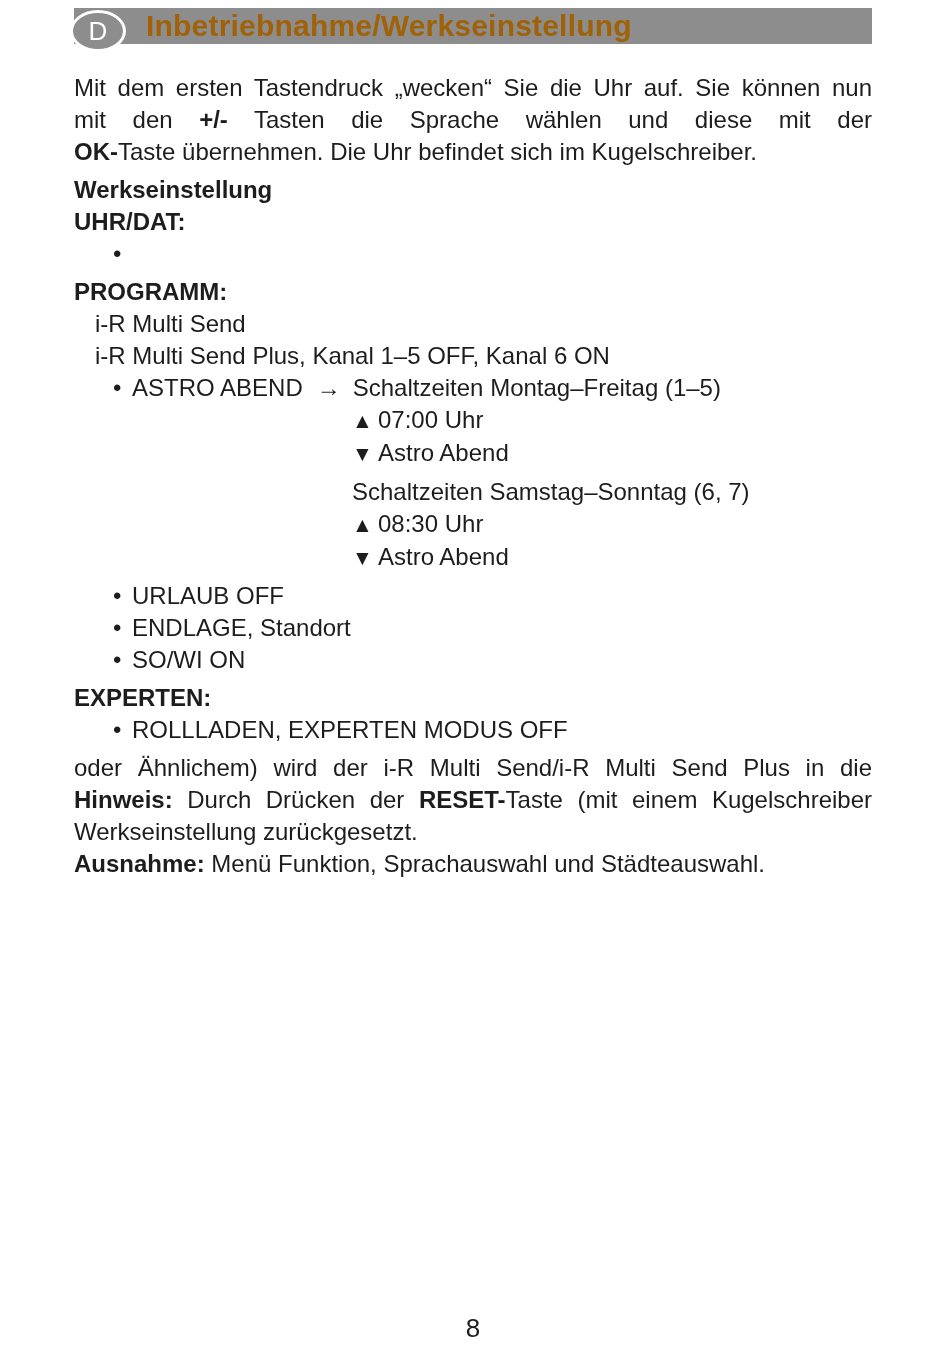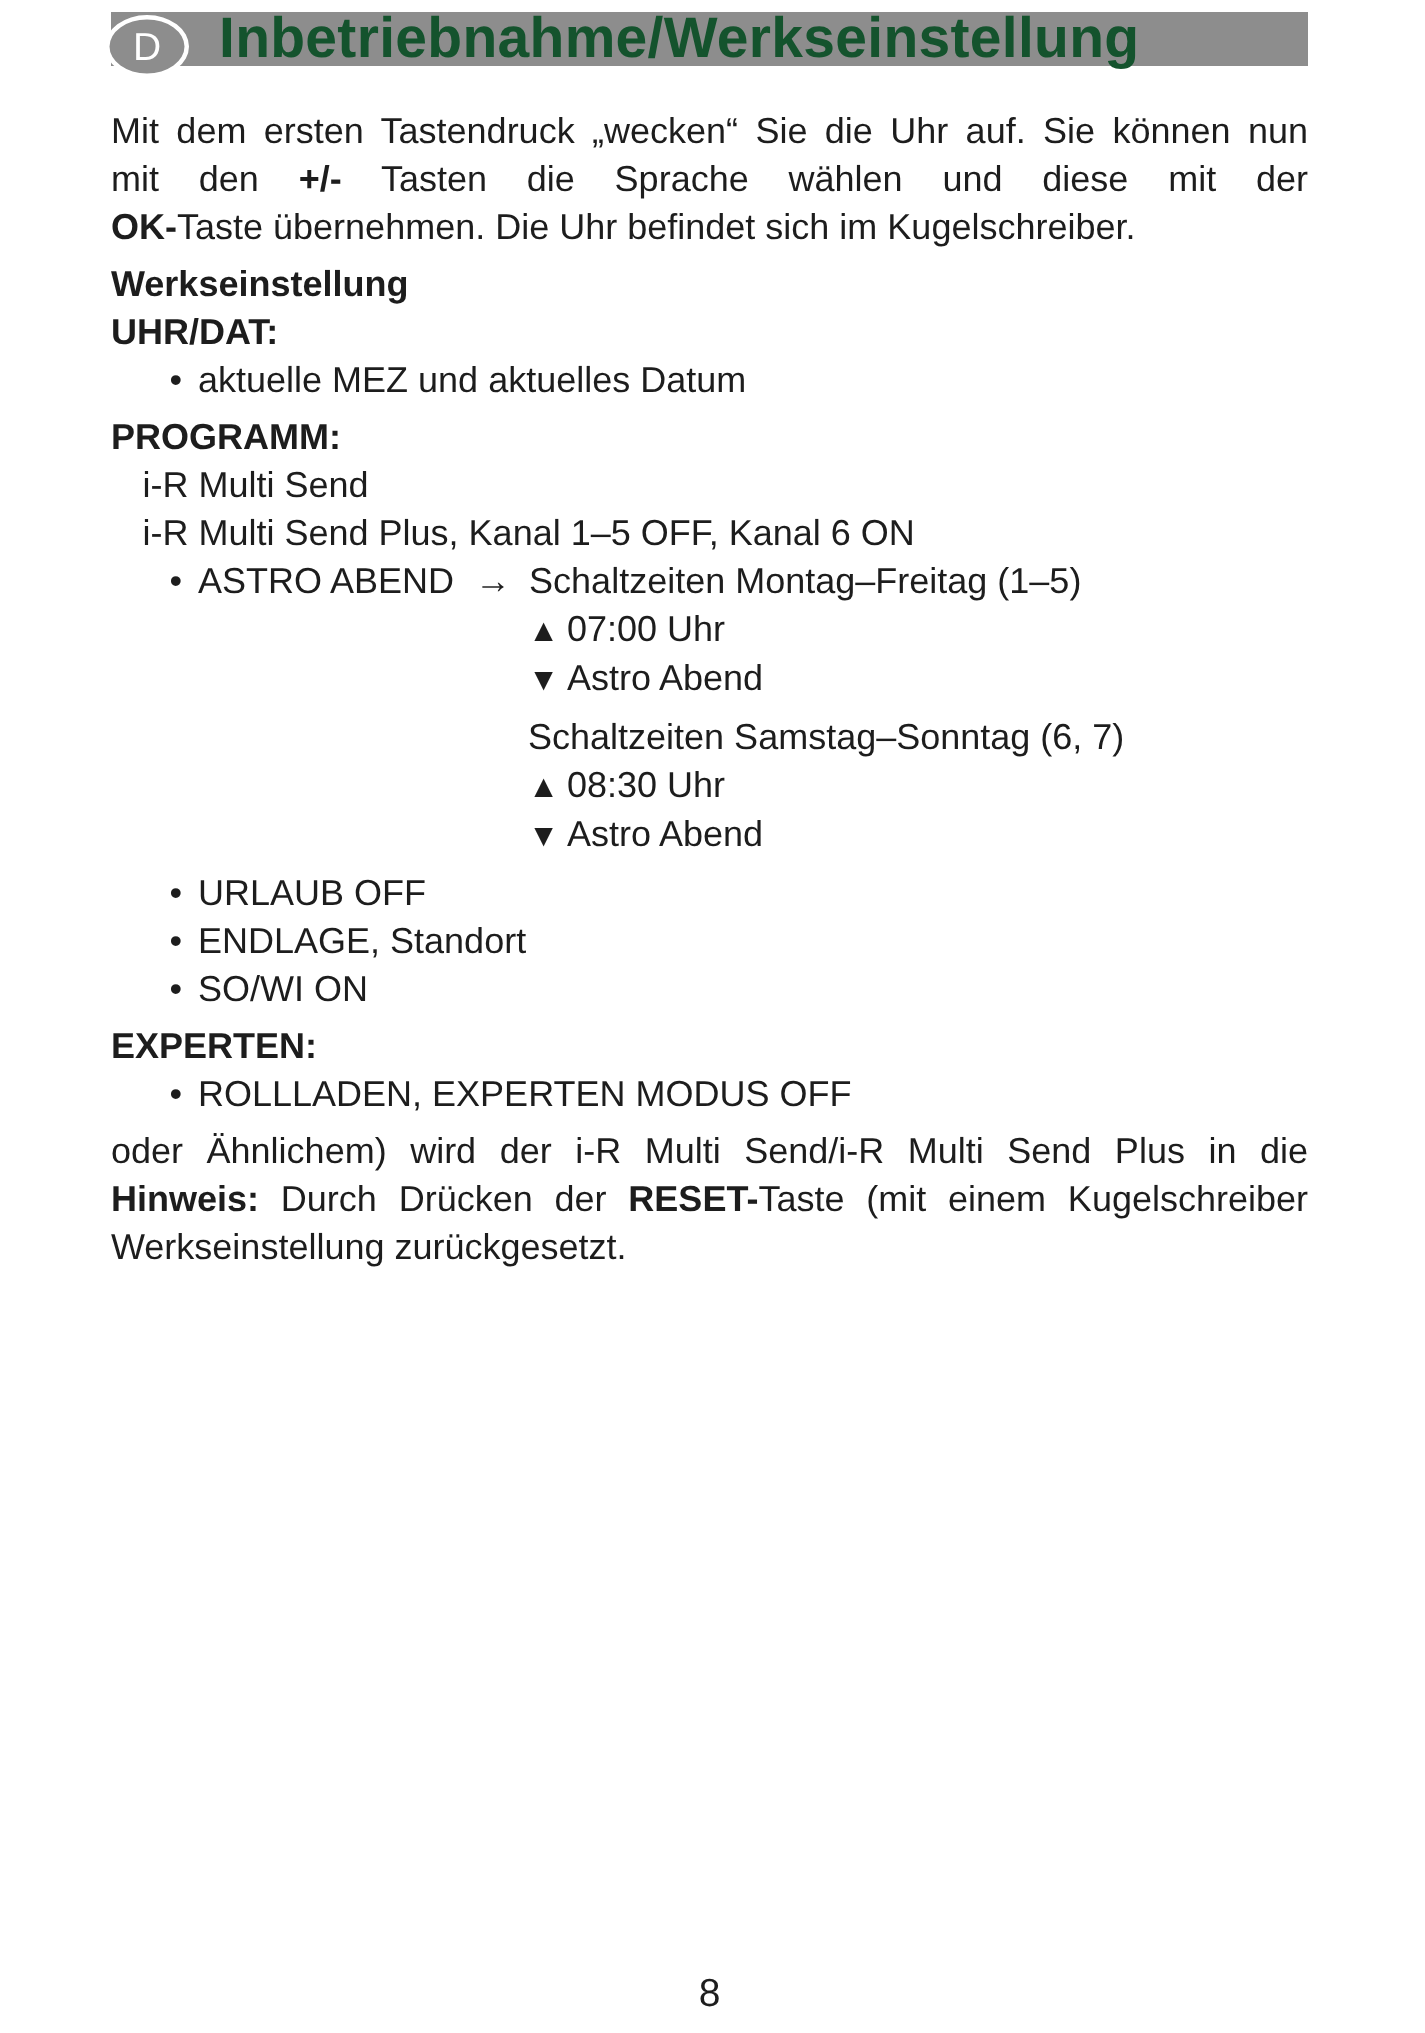--- a/index.html
+++ b/index.html
@@ -16,21 +16,21 @@
     display: flex; flex-direction: column;
   }
   
   .hdr { position: relative; margin-top: 8px; height: 36px; }
   .hdr-bar {
     position: absolute; left: 0; top: 0; right: 0; height: 36px;
     background: #8d8d8d;
   }
   .hdr-title {
     position: absolute; left: 72px; top: 0; height: 36px;
-    line-height: 36px; font-size: 38px; font-weight: bold; color: #14532d;
+    line-height: 36px; font-size: 30px; font-weight: bold; color: #a16207;
     white-space: nowrap; letter-spacing: 0.2px;
   }
   .badge {
     position: absolute; left: -4px; top: 2px; width: 56px; height: 42px;
     background: #8d8d8d; border: 3px solid #ffffff; border-radius: 50%;
     display: flex; align-items: center; justify-content: center;
     color: #ffffff; font-size: 26px; font-weight: normal; z-index: 2;
   }
   
   main { margin-top: 28px; font-size: 24px; line-height: 32px; }
@@ -79,21 +79,20 @@
       <p class="jline"><span>Mit dem ersten Tastendruck „wecken“ Sie die Uhr auf. Sie können nun</span></p>
       <p class="jline"><span>mit den </span><span class="b">+/-</span><span> Tasten die Sprache wählen und diese mit der</span></p>
       <p class="line"><span class="b">OK-</span><span>Taste übernehmen. Die Uhr befindet sich im Kugelschreiber.</span></p>
     </section>
 
     <section>
       <h2>Werkseinstellung</h2>
       <h2>UHR/DAT:</h2>
       <div class="row row-bullet line">
         <span class="dot">•</span>
-        <span>aktuelle MEZ und aktuelles Datum</span>
       </div>
     </section>
 
     <section>
       <h2>PROGRAMM:</h2>
       <div class="line indent1">i-R Multi Send</div>
       <div class="line indent1">i-R Multi Send Plus, Kanal 1–5 OFF, Kanal 6 ON</div>
       <div class="row row-bullet line">
         <span class="dot">•</span>
         <span>ASTRO ABEND</span>
@@ -142,20 +141,21 @@
       <div class="row row-bullet line">
         <span class="dot">•</span>
         <span>ROLLLADEN, EXPERTEN MODUS OFF</span>
       </div>
     </section>
 
     <section>
       <p class="jline"><span>oder Ähnlichem) wird der i-R Multi Send/i-R Multi Send Plus in die</span></p>
       <p class="jline"><span class="b">Hinweis:</span><span> Durch Drücken der </span><span class="b">RESET-</span><span>Taste (mit einem Kugelschreiber</span></p>
       <p class="line"><span>Werkseinstellung zurückgesetzt.</span></p>
+      <p class="line"><span class="b">Ausnahme:</span><span> Menü Funktion, Sprachauswahl und Städteauswahl.</span></p>
     </section>
 
   </main>
 
   <footer>
     <span>8</span>
   </footer>
 
 </div>
 

